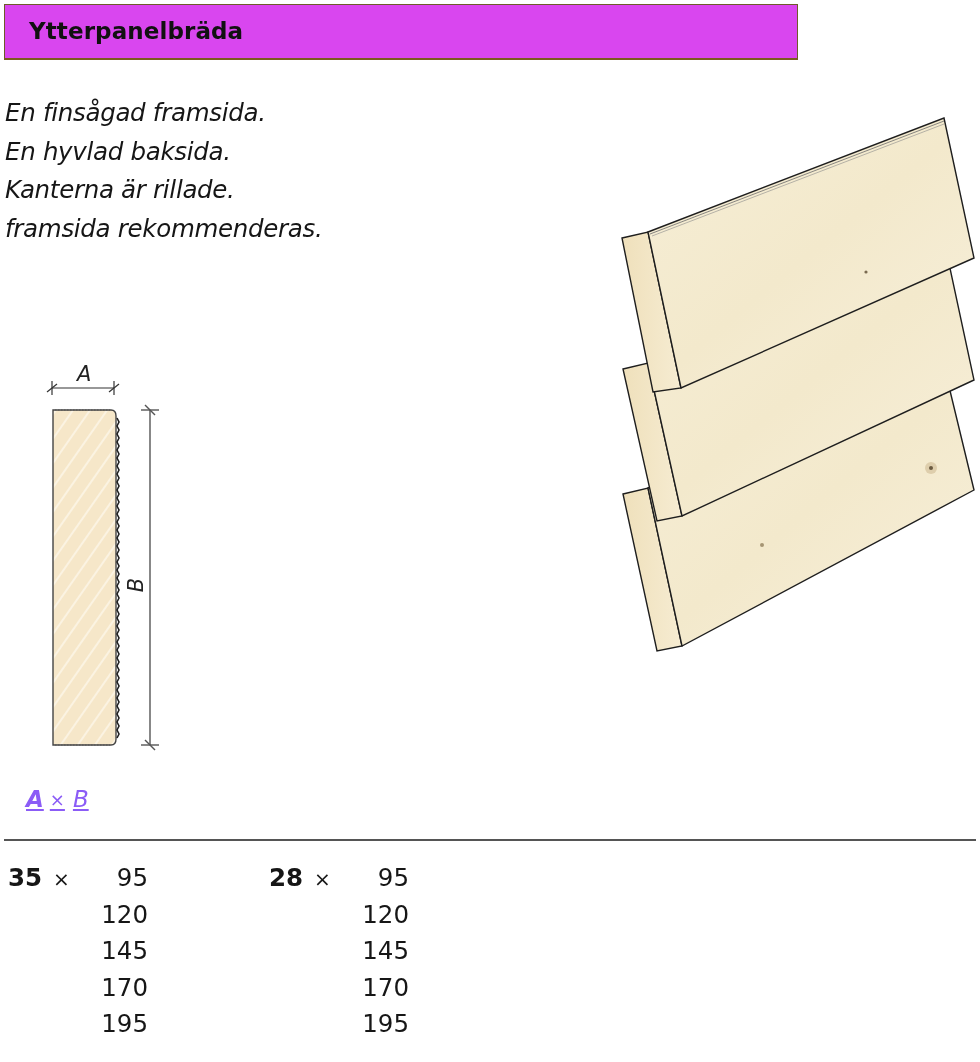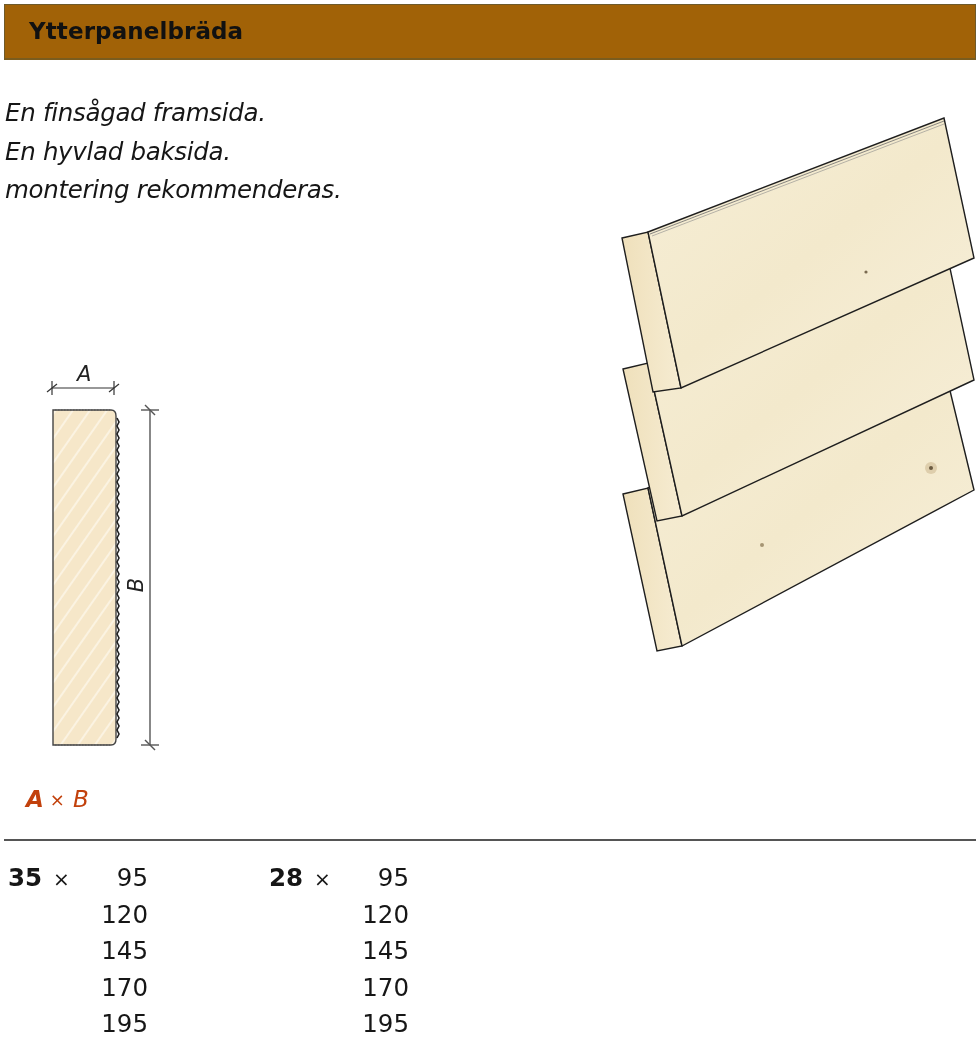--- a/index.html
+++ b/index.html
@@ -12,23 +12,23 @@
     height: 1062px;
     position: relative;
     overflow: hidden;
     font-family: "DejaVu Sans", sans-serif;
     color: #111111;
   }
   .header-bar {
     position: absolute;
     left: 4px;
     top: 4px;
-    width: 972px;
+    width: 794px;
     height: 56px;
-    background: #a16207;
+    background: #d946ef;
     border: 1px solid #6e5a2a;
     border-bottom: 2px solid #7a5c1e;
     box-sizing: border-box;
   }
   .header-title {
     position: absolute;
     left: 24px;
     top: 13px;
     font-size: 23px;
     font-weight: bold;
@@ -57,22 +57,23 @@
     position: absolute;
     left: 600px;
     top: 100px;
   }
   .formula {
     position: absolute;
     left: 26px;
     top: 786px;
     font-size: 23px;
     font-style: italic;
-    color: #c2410c;
+    color: #8b5cf6;
     white-space: nowrap;
+    text-decoration: underline;
   }
   .formula .a { font-weight: bold; }
   .formula .x { font-style: normal; font-size: 18px; margin: 0 8px 0 6px; position: relative; top: -1px; }
   .divider {
     position: absolute;
     left: 4px;
     top: 839px;
     width: 972px;
     height: 0;
     border-top: 2px solid #555555;
@@ -112,21 +113,22 @@
 </head>
 <body>
 
 <div class="header-bar">
   <span class="header-title">Ytterpanelbräda</span>
 </div>
 
 <div class="desc">
   <div>En finsågad framsida.</div>
   <div>En hyvlad baksida.</div>
-  <div>montering rekommenderas.</div>
+  <div>Kanterna är rillade.</div>
+  <div>framsida rekommenderas.</div>
 </div>
 
 <svg class="section-svg" width="200" height="410" viewBox="0 350 200 410">
   <defs>
     <pattern id="grain" width="14" height="14" patternUnits="userSpaceOnUse" patternTransform="rotate(35)">
       <rect width="14" height="14" fill="#f6e7c9"></rect>
       <line x1="0" y1="0" x2="0" y2="14" stroke="#fbf3e2" stroke-width="4"></line>
     </pattern>
   </defs>
 

